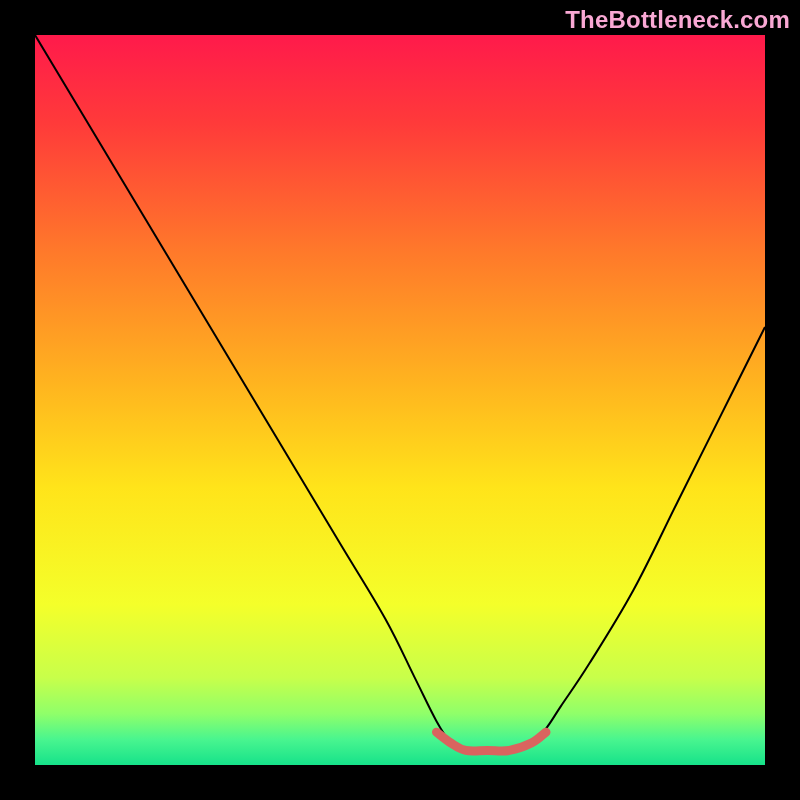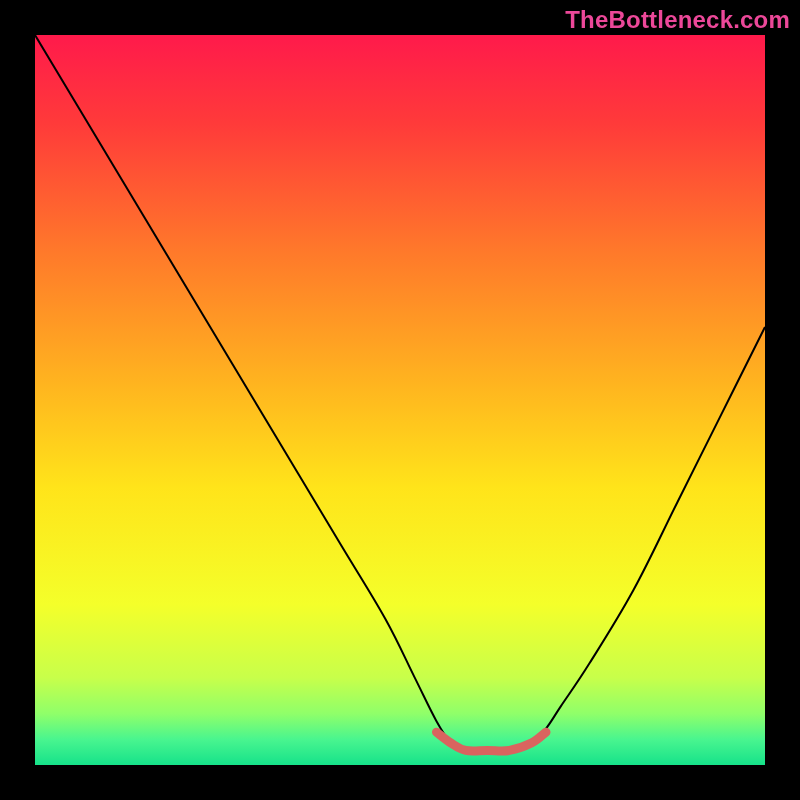--- a/index.html
+++ b/index.html
@@ -14,21 +14,21 @@
   .frame {
     position: relative;
     width: 800px;
     height: 800px;
     background: #000;
   }
   .watermark {
     position: absolute;
     top: 6px;
     right: 10px;
-    color: #ec4899;
+    color: #f9a8d4;
     font-size: 24px;
     font-weight: 600;
     letter-spacing: 0.2px;
     z-index: 10;
     user-select: none;
   }
   .plot {
     position: absolute;
     left: 35px;
     top: 35px;

